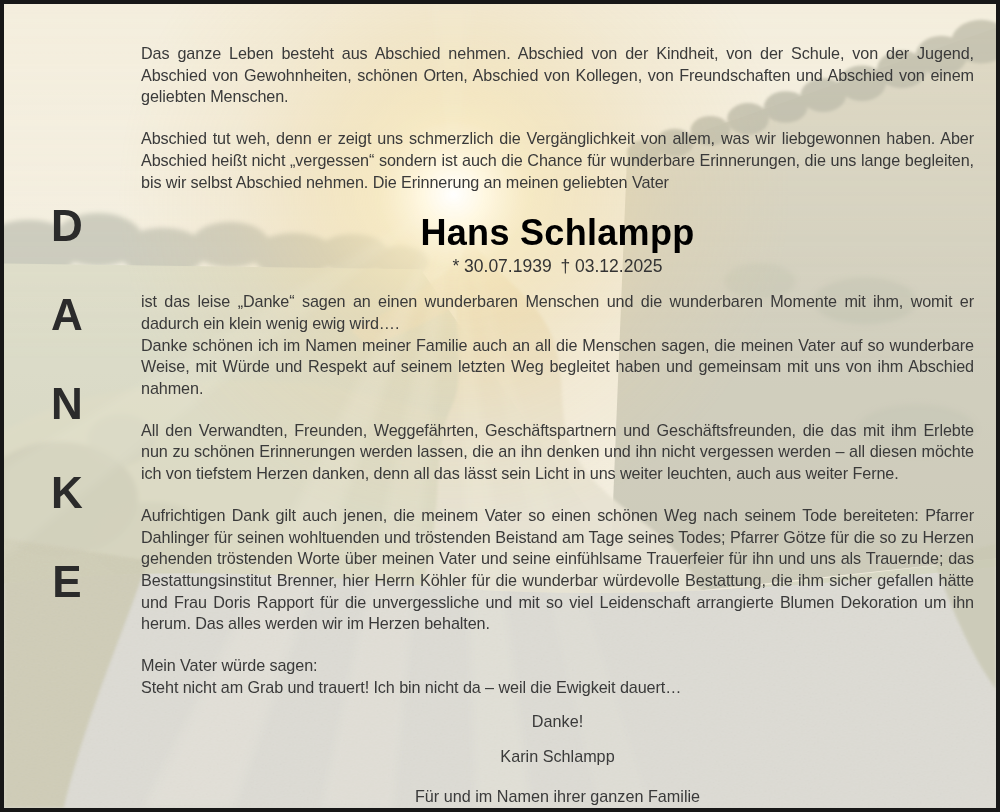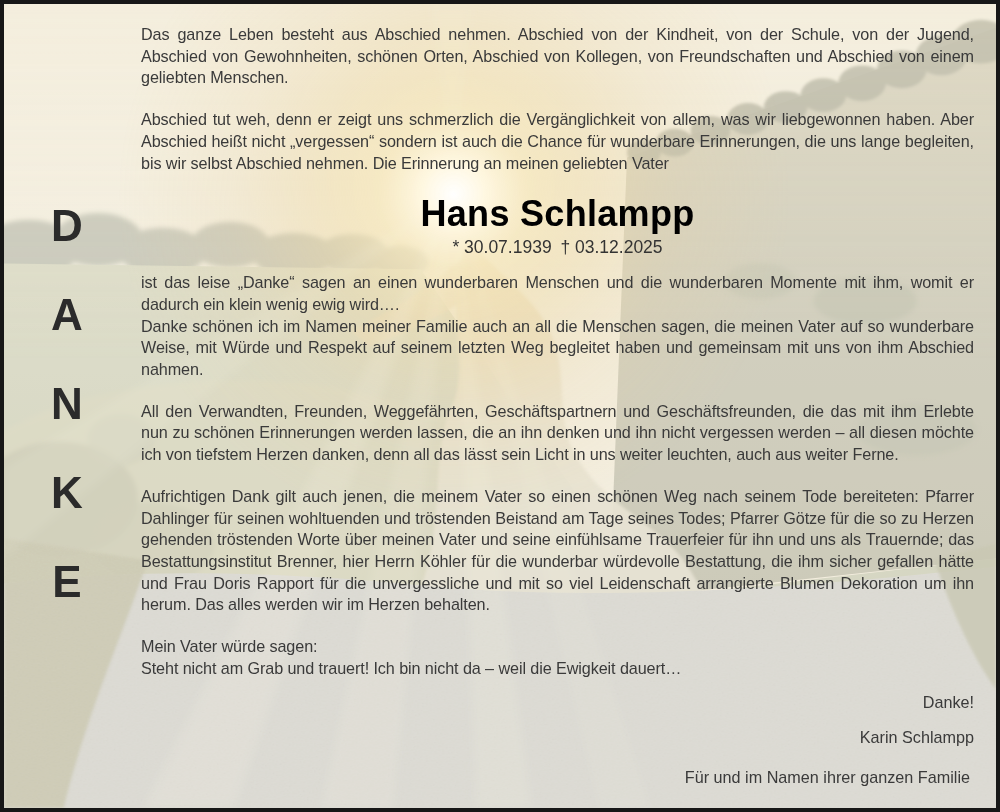--- a/index.html
+++ b/index.html
@@ -17,39 +17,39 @@
     position:absolute;left:38px;top:200px;width:50px;
     text-align:center;color:#2b2b2b;z-index:3;
   }
   .vword span{
     display:block;height:89px;
     font-size:44px;font-weight:700;line-height:1.0;
     letter-spacing:0;
   }
   .content{
     position:absolute;left:137px;top:0;width:833px;z-index:3;
-    padding-top:20px;color:#3a3a3a;
+    padding-top:39px;color:#3a3a3a;
   }
   .para{
     margin:0 0 20px 0;
     font-size:16.2px;line-height:21.7px;
     text-align:justify;letter-spacing:-0.1px;
   }
   .blk{display:block;}
   .name{
     margin:6px 0 2px 0;
     font-size:36px;line-height:40px;font-weight:700;
     text-align:center;color:#000000;letter-spacing:0.3px;
   }
   .dates{
     font-size:17.5px;line-height:22px;text-align:center;
     margin:0 0 14px 0;color:#333333;white-space:pre-wrap;
   }
   .saying{margin-bottom:13px;}
-  .center{text-align:right;margin:0;font-size:16.2px;line-height:21.7px;}
+  .center{text-align:center;margin:0;font-size:16.2px;line-height:21.7px;}
   .thanks-line{margin:0 0 13px 0;}
   .sig-name{font-weight:400;margin:0 0 18px 0;}
   .sig-sub{margin:4px;}
 </style>
 </head>
 <body>
 
 <div class="card">
 
   <svg class="bg-svg" viewBox="0 0 1000 812" preserveAspectRatio="none" aria-hidden="true">

